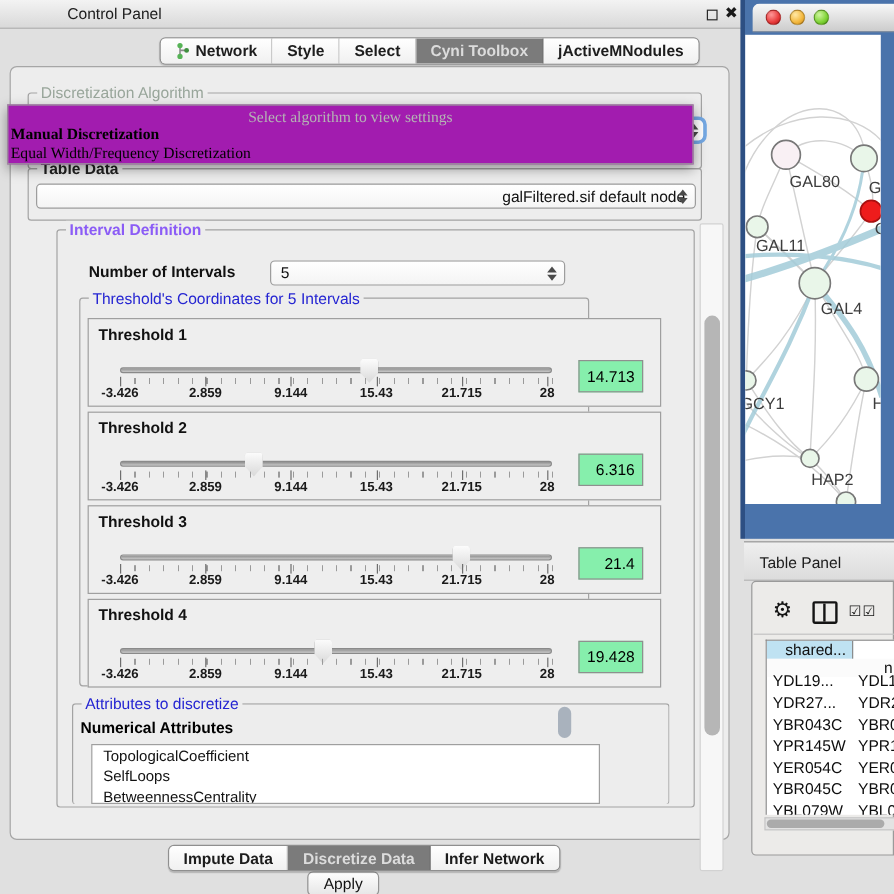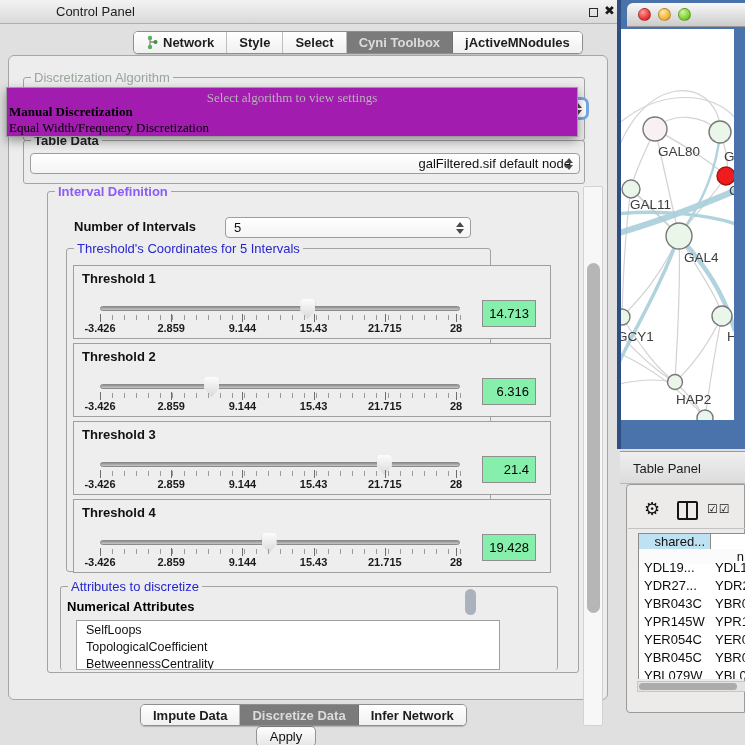--- a/index.html
+++ b/index.html
@@ -288,22 +288,22 @@
             </div>
           </div>
           <div class="thr-value">19.428</div>
         </div>
       </div>
 
       <div class="fieldset" style="left:12px; top:394px; width:498px; height:84px; border-bottom:none;">
         <span class="fieldset-label lbl-blue">Attributes to discretize</span>
         <span style="position:absolute; left:6px; top:12px; font-size:13px; font-weight:bold; color:#000000;">Numerical Attributes</span>
         <div class="attr-list">
+          <div class="attr-item">TopologicalCoefficient</div>
           <div class="attr-item">SelfLoops</div>
-          <div class="attr-item">TopologicalCoefficient</div>
           <div class="attr-item">BetweennessCentrality</div>
         </div>
         <div class="attr-scroll"></div>
       </div>
     </div>
 
     <div class="scrollbar-v">
       <div class="thumb"></div>
     </div>
 

